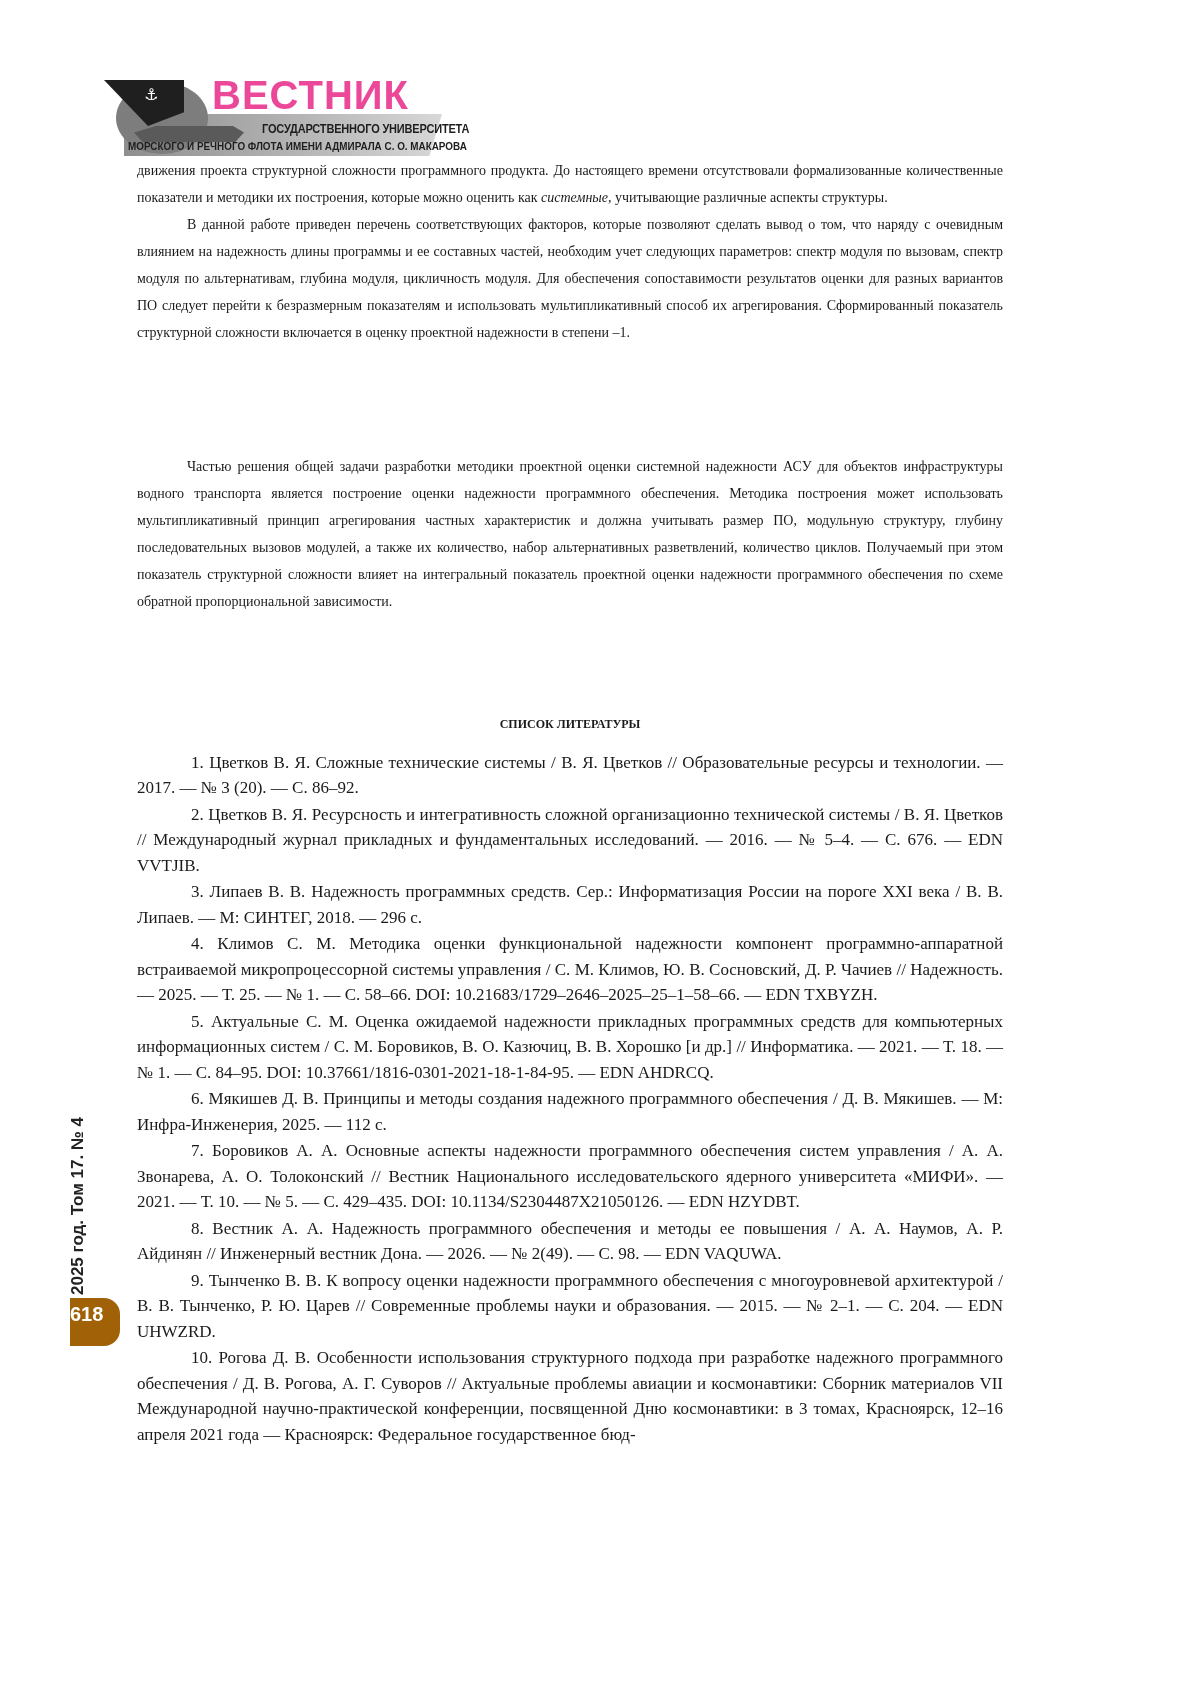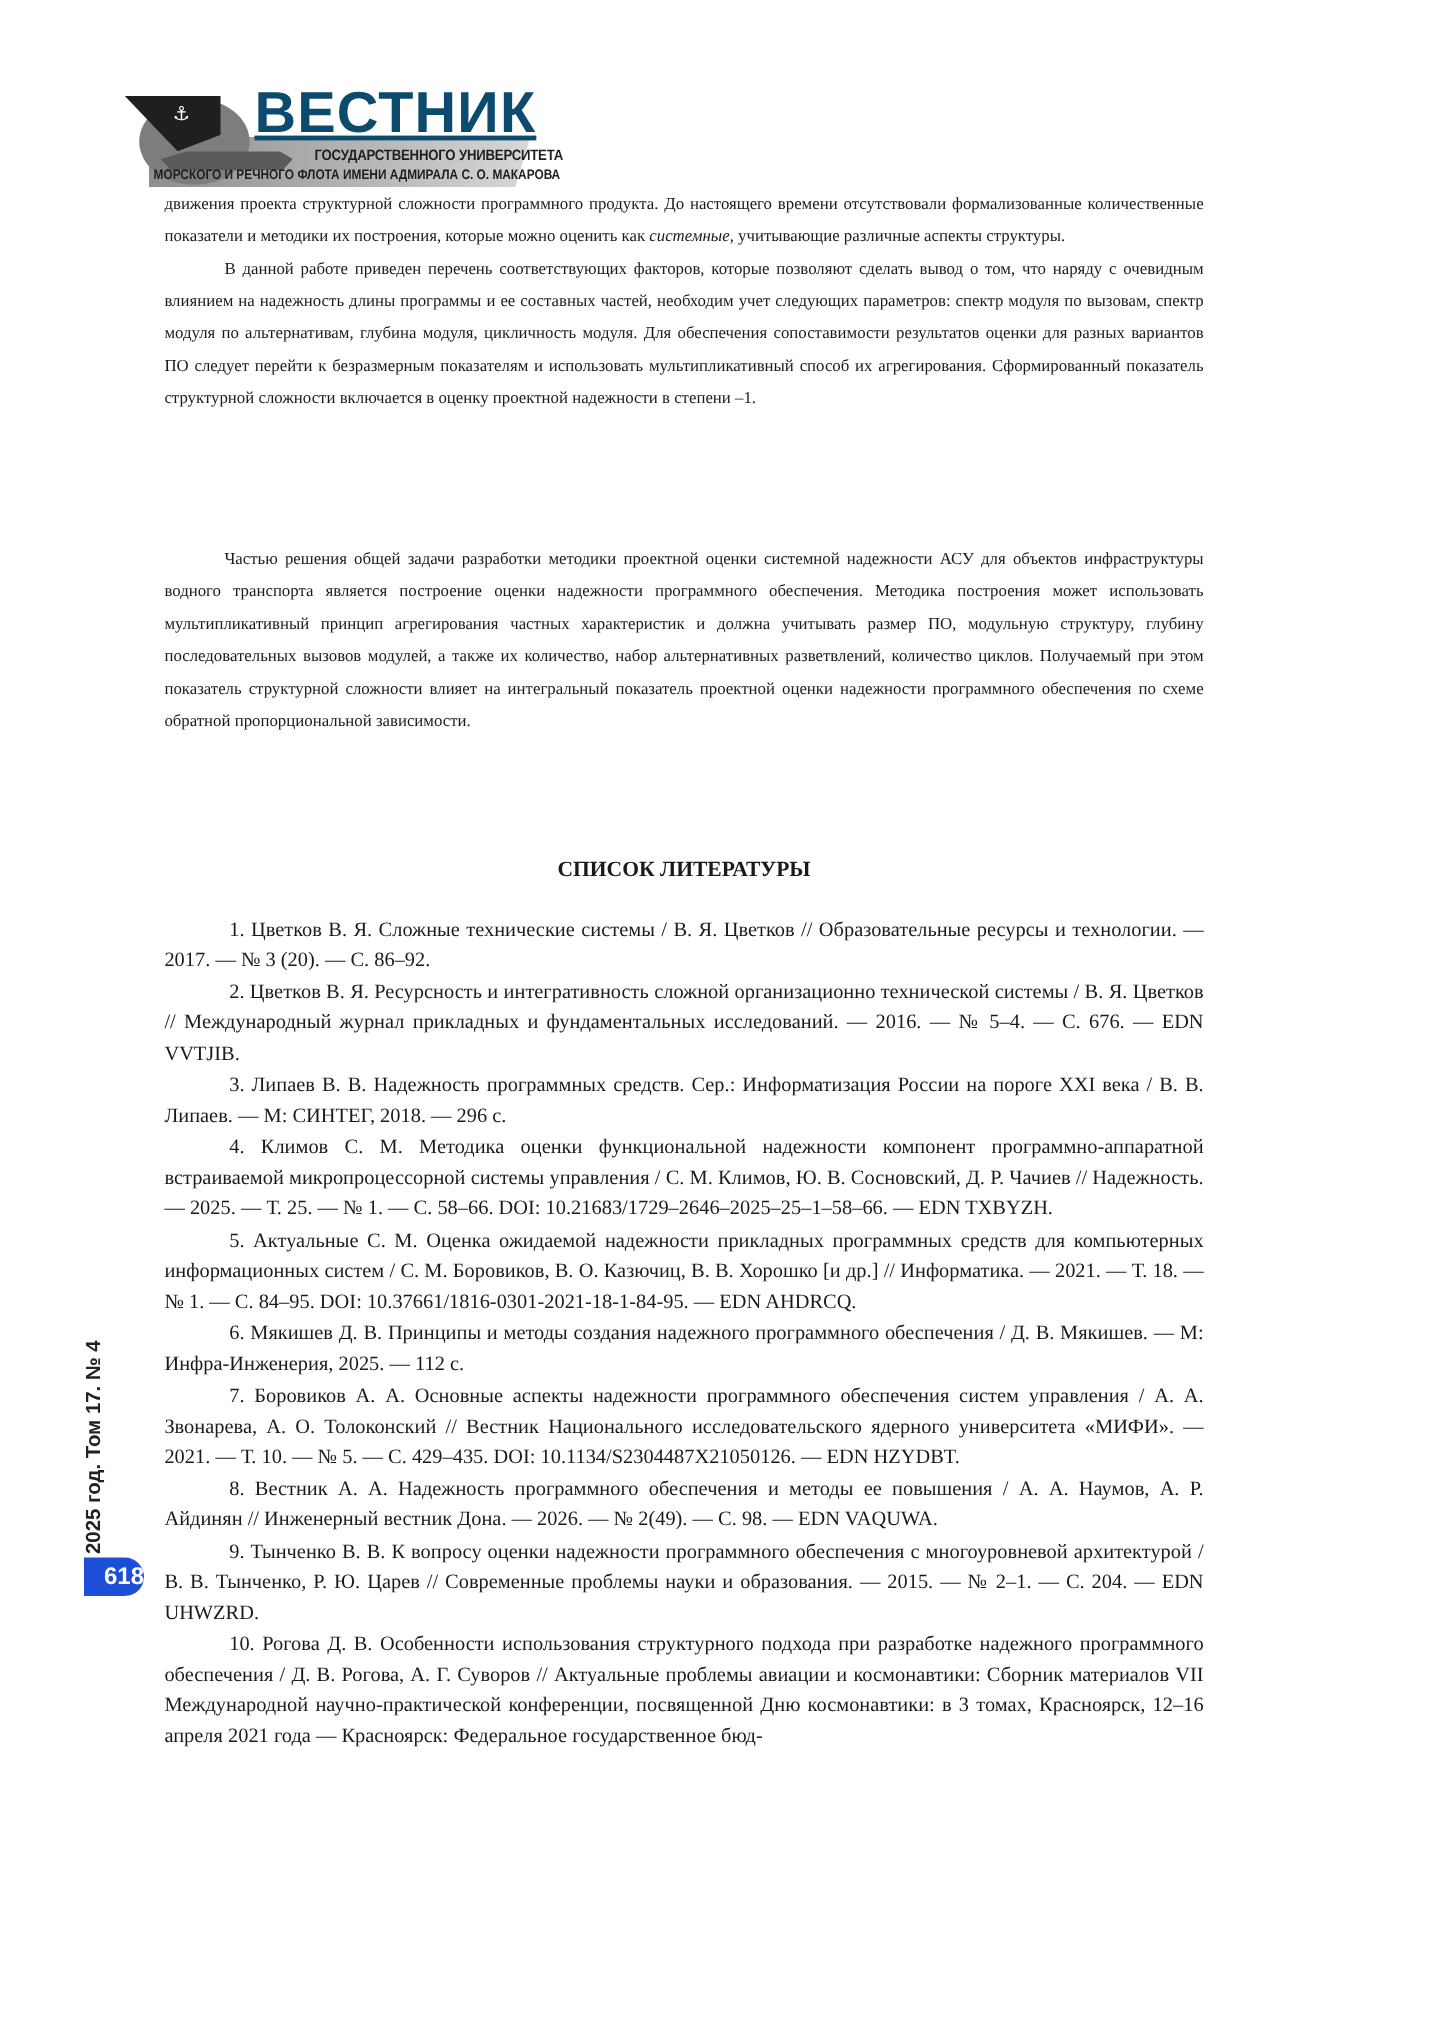--- a/index.html
+++ b/index.html
@@ -14,44 +14,44 @@
   .logo .circle { position: absolute; left: 12px; top: 12px; width: 92px; height: 72px;
                   border-radius: 50%; background: #7d7d7d; }
   .logo .flag { position: absolute; left: 0; top: 10px; width: 80px; height: 46px;
                 background: #1f1f1f; clip-path: polygon(0 0, 100% 0, 100% 70%, 55% 100%); }
   .logo .anchor { position: absolute; left: 40px; top: 16px; width: 14px; height: 18px;
                   color: #ffffff; font-size: 16px; line-height: 18px; text-align: center;
                   font-family: "DejaVu Sans", sans-serif; }
   .logo .ship { position: absolute; left: 30px; top: 56px; width: 110px; height: 16px;
                 background: #5a5a5a; clip-path: polygon(0 40%, 20% 0, 90% 0, 100% 40%, 92% 100%, 8% 100%); }
   .logo .title { position: absolute; left: 108px; top: 0; font-family: "Liberation Sans", "DejaVu Sans", sans-serif;
-                 font-weight: bold; font-size: 48px; line-height: 50px; letter-spacing: 1px; color: #0c4a6e; text-decoration: underline; }
+                 font-weight: bold; font-size: 40px; line-height: 50px; letter-spacing: 1px; color: #ec4899; }
   .logo .sub1 { position: absolute; left: 158px; top: 52px; font-family: "Liberation Sans", "DejaVu Sans", sans-serif;
                 font-size: 12.5px; font-weight: bold; color: #1e1e1e; letter-spacing: -0.2px; transform: scaleX(0.88); transform-origin: left; white-space: nowrap; }
   .logo .sub2 { position: absolute; left: 24px; top: 70px; font-family: "Liberation Sans", "DejaVu Sans", sans-serif;
                 font-size: 11.5px; font-weight: bold; color: #1e1e1e; transform: scaleX(0.86); transform-origin: left; white-space: nowrap; }
 
   
   .col { position: absolute; left: 137px; width: 866px; }
   .p { font-size: 14px; line-height: 27px; text-align: justify; margin: 0; }
   .p.indent { text-indent: 50px; }
   .heading { font-weight: bold; font-size: 18px; text-align: center; margin: 0; }
   .refs { font-size: 17px; line-height: 25.5px; }
   .ref { text-align: justify; text-indent: 54px; margin: 0 0 1px 0; }
   .ref .author { }
   em { font-style: italic; }
 
   
   .side-text { position: absolute; left: 68px; top: 1295px; transform-origin: left top; transform: rotate(-90deg);
                font-family: "Liberation Sans", "DejaVu Sans", sans-serif; font-weight: bold; font-size: 17px;
                white-space: nowrap; color: #222; letter-spacing: 0px; }
-  .page-badge { position: absolute; left: 70px; top: 1298px; width: 50px; height: 32px;
-                background: #1d4ed8; color: #ffffff; border-radius: 0 16px 16px 0;
+  .page-badge { position: absolute; left: 70px; top: 1298px; width: 50px; height: 48px;
+                background: #a16207; color: #ffffff; border-radius: 0 16px 16px 0;
                 font-family: "Liberation Sans", "DejaVu Sans", sans-serif; font-weight: bold; font-size: 20px;
-                line-height: 32px; text-align: right; }
+                line-height: 32px; text-align: left; }
 </style>
 </head>
 <body>
 
 <div class="logo">
   <div class="band"></div>
   <div class="circle"></div>
   <div class="flag"></div>
   <div class="anchor">⚓</div>
   <div class="ship"></div>
@@ -63,21 +63,21 @@
 <div class="col" style="top:157px;">
   <p class="p"><span>движения проекта структурной сложности программного продукта. До настоящего времени отсутствовали формализованные количественные показатели и методики их построения, которые можно оценить как </span><em>системные</em><span>, учитывающие различные аспекты структуры.</span></p>
   <p class="p indent">В данной работе приведен перечень соответствующих факторов, которые позволяют сделать вывод о том, что наряду с очевидным влиянием на надежность длины программы и ее составных частей, необходим учет следующих параметров: спектр модуля по вызовам, спектр модуля по альтернативам, глубина модуля, цикличность модуля. Для обеспечения сопоставимости результатов оценки для разных вариантов ПО следует перейти к безразмерным показателям и использовать мультипликативный способ их агрегирования. Сформированный показатель структурной сложности включается в оценку проектной надежности в степени –1.</p>
 </div>
 
 <div class="col" style="top:451px;">
   <p class="p indent" style="margin-top:2px;">Частью решения общей задачи разработки методики проектной оценки системной надежности АСУ для объектов инфраструктуры водного транспорта является построение оценки надежности программного обеспечения. Методика построения может использовать мультипликативный принцип агрегирования частных характеристик и должна учитывать размер ПО, модульную структуру, глубину последовательных вызовов модулей, а также их количество, набор альтернативных разветвлений, количество циклов. Получаемый при этом показатель структурной сложности влияет на интегральный показатель проектной оценки надежности программного обеспечения по схеме обратной пропорциональной зависимости.</p>
 </div>
 
 <div class="col refs" style="top:712px;">
-  <p class="heading" style="font-size:18px; margin-bottom:24px;">СПИСОК ЛИТЕРАТУРЫ</p>
+  <p class="heading" style="font-size:12px; margin-bottom:12px;">СПИСОК ЛИТЕРАТУРЫ</p>
   <div id="ref-list">
     <p class="ref"><span>1.</span> <span class="author">Цветков В. Я.</span><span> Сложные технические системы / В. Я. Цветков // Образовательные ресурсы и технологии. — 2017. — № 3 (20). — С. 86–92.</span></p>
     <p class="ref"><span>2.</span> <span class="author">Цветков В. Я.</span><span> Ресурсность и интегративность сложной организационно технической системы / В. Я. Цветков // Международный журнал прикладных и фундаментальных исследований. — 2016. — № 5–4. — С. 676. — EDN VVTJIB.</span></p>
     <p class="ref"><span>3.</span> <span class="author">Липаев В. В.</span><span> Надежность программных средств. Сер.: Информатизация России на пороге XXI века / В. В. Липаев. — М: СИНТЕГ, 2018. — 296 с.</span></p>
     <p class="ref"><span>4.</span> <span class="author">Климов С. М.</span><span> Методика оценки функциональной надежности компонент программно-аппаратной встраиваемой микропроцессорной системы управления / С. М. Климов, Ю. В. Сосновский, Д. Р. Чачиев // Надежность. — 2025. — Т. 25. — № 1. — С. 58–66. DOI: 10.21683/1729–2646–2025–25–1–58–66. — EDN TXBYZH.</span></p>
     <p class="ref"><span>5.</span> <span class="author">Актуальные С. М.</span><span> Оценка ожидаемой надежности прикладных программных средств для компьютерных информационных систем / С. М. Боровиков, В. О. Казючиц, В. В. Хорошко [и др.] // Информатика. — 2021. — Т. 18. — № 1. — С. 84–95. DOI: 10.37661/1816-0301-2021-18-1-84-95. — EDN AHDRCQ.</span></p>
     <p class="ref"><span>6.</span> <span class="author">Мякишев Д. В.</span><span> Принципы и методы создания надежного программного обеспечения / Д. В. Мякишев. — М: Инфра-Инженерия, 2025. — 112 с.</span></p>
     <p class="ref"><span>7.</span> <span class="author">Боровиков А. А.</span><span> Основные аспекты надежности программного обеспечения систем управления / А. А. Звонарева, А. О. Толоконский // Вестник Национального исследовательского ядерного университета «МИФИ». — 2021. — Т. 10. — № 5. — С. 429–435. DOI: 10.1134/S2304487X21050126. — EDN HZYDBT.</span></p>
     <p class="ref"><span>8.</span> <span class="author">Вестник А. А.</span><span> Надежность программного обеспечения и методы ее повышения / А. А. Наумов, А. Р. Айдинян // Инженерный вестник Дона. — 2026. — № 2(49). — С. 98. — EDN VAQUWA.</span></p>
     <p class="ref"><span>9.</span> <span class="author">Тынченко В. В.</span><span> К вопросу оценки надежности программного обеспечения с многоуровневой архитектурой / В. В. Тынченко, Р. Ю. Царев // Современные проблемы науки и образования. — 2015. — № 2–1. — С. 204. — EDN UHWZRD.</span></p>

